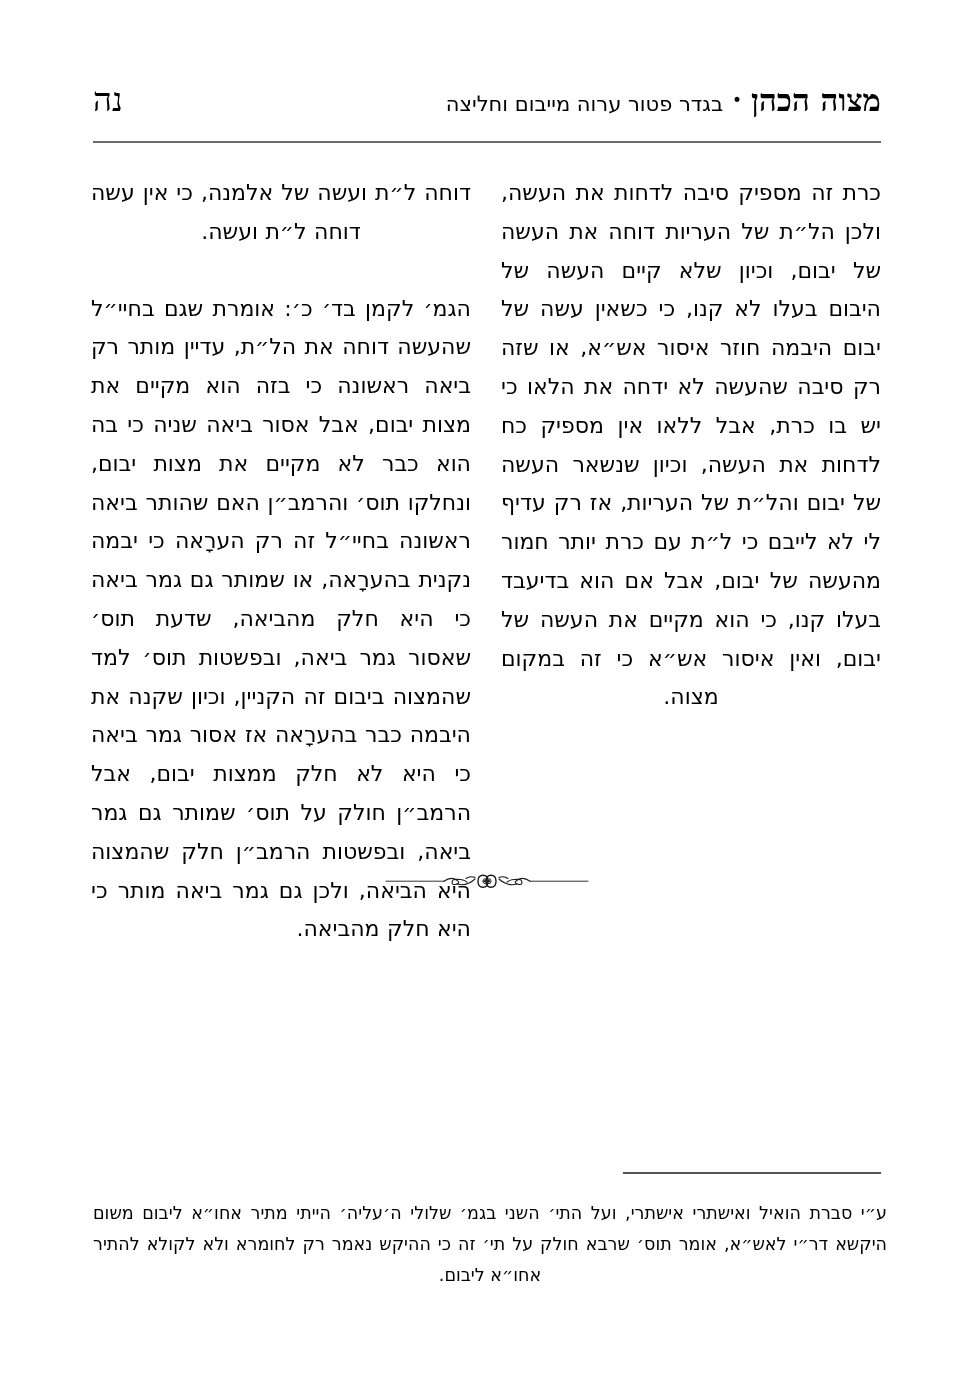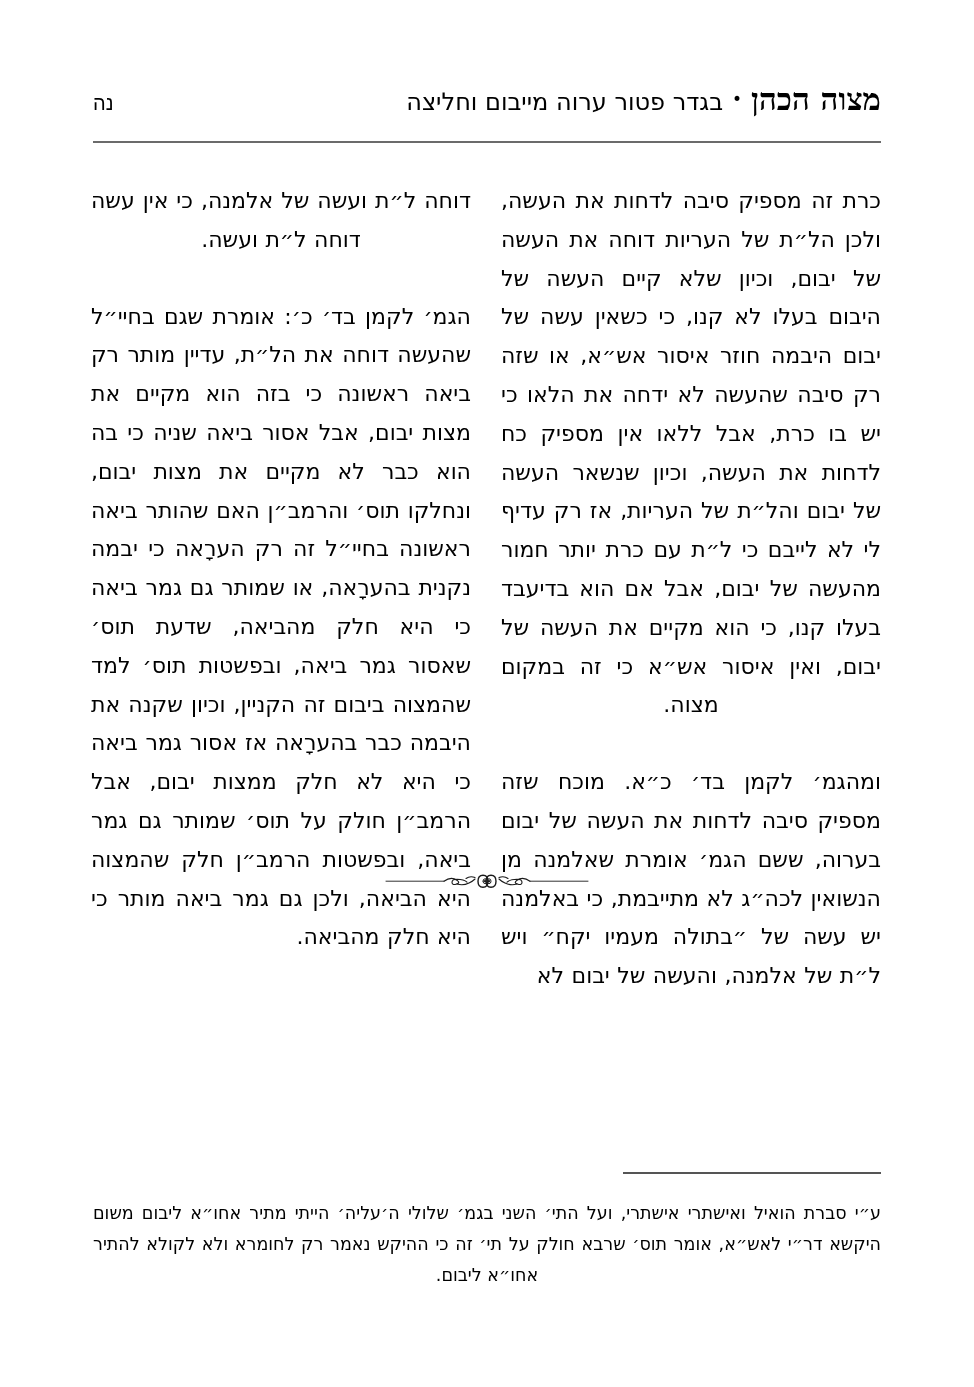--- a/index.html
+++ b/index.html
@@ -55,28 +55,28 @@
   }
 
   .header-bullet {
     font-size: 17px;
     line-height: 1;
     position: relative;
     top: -5px;
   }
 
   .header-subtitle {
-    font-size: 24px;
+    font-size: 21px;
     line-height: 1;
     font-weight: 400;
   }
 
   .folio {
-    font-family: Liberation Sans, sans-serif;
-    font-size: 20px;
+    font-family: Liberation Serif, serif;
+    font-size: 33px;
     font-weight: 400;
     line-height: 1;
     text-align: right;
   }
 
   .header-rule {
     position: absolute;
     top: 141px;
     right: 93px;
     left: 93px;
@@ -99,21 +99,21 @@
   .column {
     width: 380px;
     flex: 0 0 380px;
   }
 
   .para {
     font-size: 22px;
     line-height: 38.8px;
     text-align: justify;
     text-align-last: right;
-    margin: 16px 0 22px 0;
+    margin: 8px 0 22px 0;
     word-spacing: 0.5px;
   }
 
   .para.tail-center {
     text-align-last: center;
   }
 
   .para-lead {
     font-weight: 400;
   }
@@ -149,21 +149,21 @@
     top: 1172px;
     right: 93px;
     width: 258px;
     height: 2px;
     background: #555555;
   }
 
   .footnote {
     position: absolute;
     top: 1198px;
-    right: 93px;
+    right: 87px;
     left: 93px;
     font-size: 17.5px;
     line-height: 31px;
     text-align: justify;
     text-align-last: center;
   }
 </style>
 </head>
 <body>
 
@@ -179,21 +179,20 @@
       <span class="folio">נה</span>
     </div>
   </div>
   <div class="header-rule"></div>
 
   <div class="columns">
 
     <div class="column">
       <p class="para tail-center"><span>כרת זה מספיק סיבה לדחות את העשה, ולכן הל״ת של העריות דוחה את העשה של יבום, וכיון שלא קיים העשה של היבום בעלו לא קנו, כי כשאין עשה של יבום היבמה חוזר איסור אש״א, או שזה רק סיבה שהעשה לא ידחה את הלאו כי יש בו כרת, אבל ללאו אין מספיק כח לדחות את העשה, וכיון שנשאר העשה של יבום והל״ת של העריות, אז רק עדיף לי לא לייבם כי ל״ת עם כרת יותר חמור מהעשה של יבום, אבל אם הוא בדיעבד בעלו קנו, כי הוא מקיים את העשה של יבום, ואין איסור אש״א כי זה במקום מצוה.</span></p>
 
-      <p class="para spaced-top cue"><span class="para-lead">ומהגמ׳</span><span> לקמן בד׳ כ״א. מוכח שזה מספיק סיבה לדחות את העשה של יבום בערוה, ששם הגמ׳ אומרת שאלמנה מן הנשואין לכה״ג לא מתייבמת, כי באלמנה יש עשה של ״בתולה מעמיו יקח״ ויש ל״ת של אלמנה, והעשה של יבום לא</span></p>
     </div>
 
     <div class="column">
       <p class="para tail-center"><span>דוחה ל״ת ועשה של אלמנה, כי אין עשה דוחה ל״ת ועשה.</span></p>
 
       <p class="para spaced-top cue"><span class="para-lead">הגמ׳</span><span> לקמן בד׳ כ׳: אומרת שגם בחיי״ל שהעשה דוחה את הל״ת, עדיין מותר רק ביאה ראשונה כי בזה הוא מקיים את מצות יבום, אבל אסור ביאה שניה כי בה הוא כבר לא מקיים את מצות יבום, ונחלקו תוס׳ והרמב״ן האם שהותר ביאה ראשונה בחיי״ל זה רק הערָאה כי יבמה נקנית בהערָאה, או שמותר גם גמר ביאה כי היא חלק מהביאה, שדעת תוס׳ שאסור גמר ביאה, ובפשטות תוס׳ למד שהמצוה ביבום זה הקניין, וכיון שקנה את היבמה כבר בהערָאה אז אסור גמר ביאה כי היא לא חלק ממצות יבום, אבל הרמב״ן חולק על תוס׳ שמותר גם גמר ביאה, ובפשטות הרמב״ן חלק שהמצוה היא הביאה, ולכן גם גמר ביאה מותר כי היא חלק מהביאה.</span></p>
     </div>
   </div>
 
   <div class="ornament">

